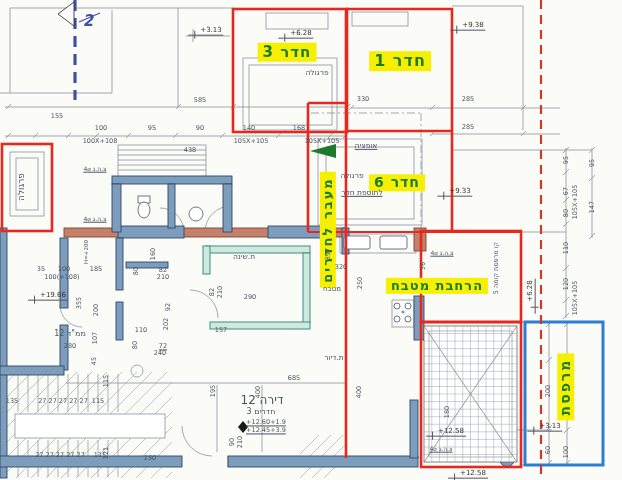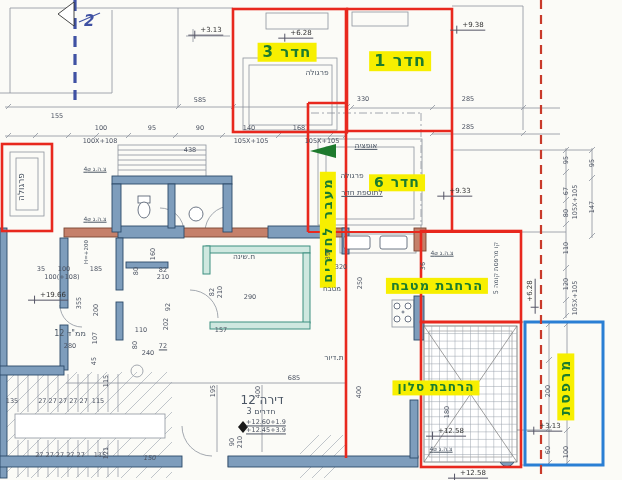--- a/index.html
+++ b/index.html
@@ -217,21 +217,20 @@
   </g>
 
   <polygon points="336,144 336,158 310,151" fill="#1e7a2d"></polygon>
   <polygon points="243,421 248,427 243,433 238,427" fill="#1a1a1a"></polygon>
 </svg>
 <div class="txt ylabel" style="left: 287px; top: 52px; font-size: 15px;">חדר 3</div>
     <div class="txt ylabel" style="left: 400px; top: 61px; font-size: 16px;">חדר 1</div>
     <div class="txt ylabel" style="left: 397px; top: 183px; font-size: 14px;">חדר 6</div>
     <div class="txt ylabel rot" style="left: 328px; top: 230px; font-size: 13px;">מעבר לחדרים</div>
     <div class="txt ylabel" style="left: 437px; top: 286px; font-size: 13px;">הרחבת מטבח</div>
-    <div class="txt ylabel" style="left: 436px; top: 388px; font-size: 12px;">הרחבת סלון</div>
     <div class="txt ylabel rot" style="left: 566px; top: 387px; font-size: 14px;">מרפסת</div>
     <div class="txt level" style="left: 206px; top: 31px;">+3.13</div>
     <div class="txt level" style="left: 296px; top: 34px;">+6.28</div>
     <div class="txt level" style="left: 468px; top: 26px;">+9.38</div>
     <div class="txt level" style="left: 455px; top: 192px;">+9.33</div>
     <div class="txt level" style="left: 48px; top: 296px;">+19.66</div>
     <div class="txt level" style="left: 446px; top: 432px;">+12.58</div>
     <div class="txt level" style="left: 468px; top: 474px;">+12.58</div>
     <div class="txt level" style="left: 545px; top: 427px;">+3.13</div>
     <div class="txt level rot" style="left: 531px; top: 296px;">+6.28</div>
@@ -286,21 +285,21 @@
     <div class="txt dim rot" style="left: 97px; top: 310px;">200</div>
     <div class="txt dim rot" style="left: 96px; top: 338px;">107</div>
     <div class="txt dim" style="left: 70px; top: 347px;">280</div>
     <div class="txt dim rot" style="left: 95px; top: 361px;">45</div>
     <div class="txt dim rot" style="left: 154px; top: 254px;">160</div>
     <div class="txt dim rot" style="left: 137px; top: 271px;">80</div>
     <div class="txt dim" style="left: 163px; top: 271px;">82</div>
     <div class="txt dim" style="left: 163px; top: 278px;">210</div>
     <div class="txt dim" style="left: 141px; top: 331px;">110</div>
     <div class="txt dim rot" style="left: 136px; top: 345px;">80</div>
-    <div class="txt dim" style="left: 148px; top: 354px;">240</div>
+    <div class="txt dim" style="left: 160px; top: 354px;">240</div>
     <div class="txt dim" style="left: 163px; top: 347px; text-decoration: underline;">72</div>
     <div class="txt dim" style="left: 189px; top: 331px; margin-left: 32px;">157</div>
     <div class="txt dim rot" style="left: 169px; top: 307px;">92</div>
     <div class="txt dim rot" style="left: 167px; top: 324px;">202</div>
     <div class="txt dim rot" style="left: 213px; top: 292px;">82</div>
     <div class="txt dim rot" style="left: 221px; top: 292px;">210</div>
     <div class="txt dim" style="left: 250px; top: 271px; margin-top: 27px;">290</div>
     <div class="txt dim rot" style="left: 329px; top: 254px;">397</div>
     <div class="txt dim" style="left: 294px; top: 379px;">685</div>
     <div class="txt dim rot" style="left: 214px; top: 391px;">195</div>

